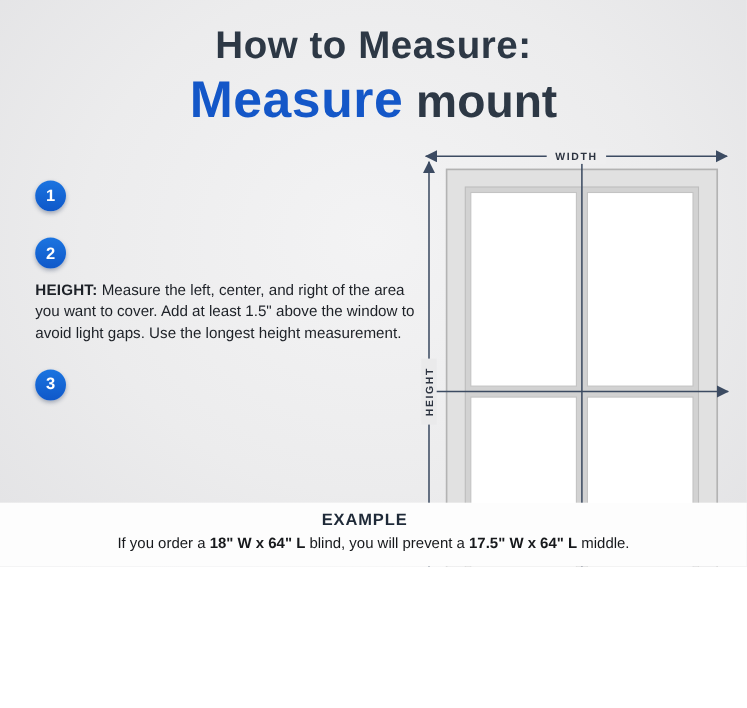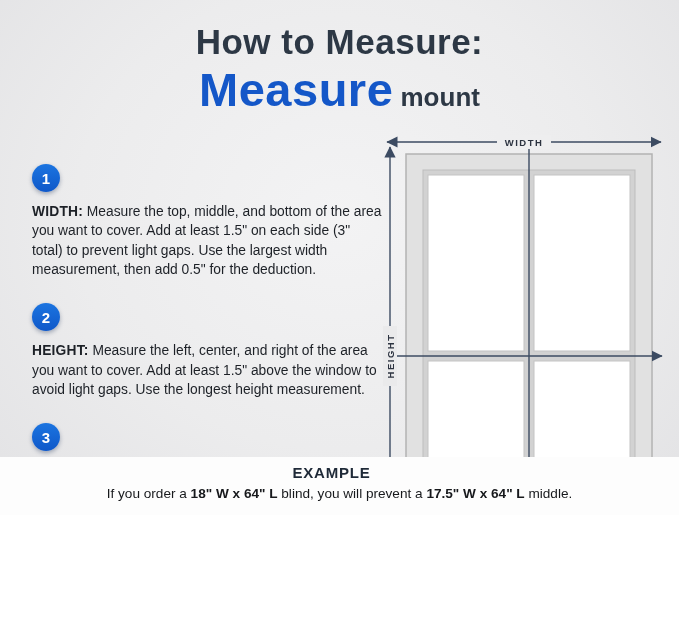--- a/index.html
+++ b/index.html
@@ -29,21 +29,21 @@
     letter-spacing: 0.5px;
   }
   .title-line2 { margin-top: 4px; }
   .title-outside {
     font-size: 47px;
     font-weight: 800;
     color: #1457c8;
     letter-spacing: 0.5px;
   }
   .title-mount {
-    font-size: 26px;
+    font-size: 42px;
     font-weight: 700;
     color: #2d3845;
   }
 
   
   .steps {
     position: absolute;
     left: 32px;
     top: 164px;
     width: 350px;
@@ -115,21 +115,20 @@
     <div class="title-line1">How to Measure:</div>
     <div class="title-line2">
       <span class="title-outside">Measure</span><span class="title-mount"> mount</span>
     </div>
   </div>
 
   <div class="steps">
 
     <div class="step">
       <div class="badge">1</div>
-      <p class="step-text"><strong>WIDTH:</strong> <span>Measure the top, middle, and bottom of the area you want to cover. Add at least 1.5" on each side (3" total) to prevent light gaps. Use the largest width measurement, then add 0.5" for the deduction.</span></p>
     </div>
 
     <div class="step">
       <div class="badge">2</div>
       <p class="step-text"><strong>HEIGHT:</strong> <span>Measure the left, center, and right of the area you want to cover. Add at least 1.5" above the window to avoid light gaps. Use the longest height measurement.</span></p>
     </div>
 
     <div class="step">
       <div class="badge">3</div>
     </div>

